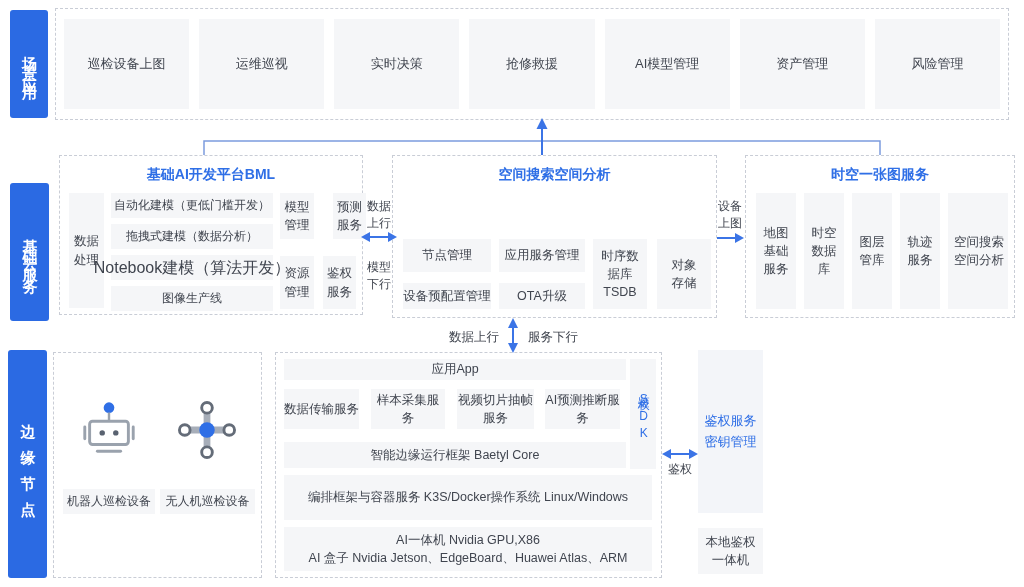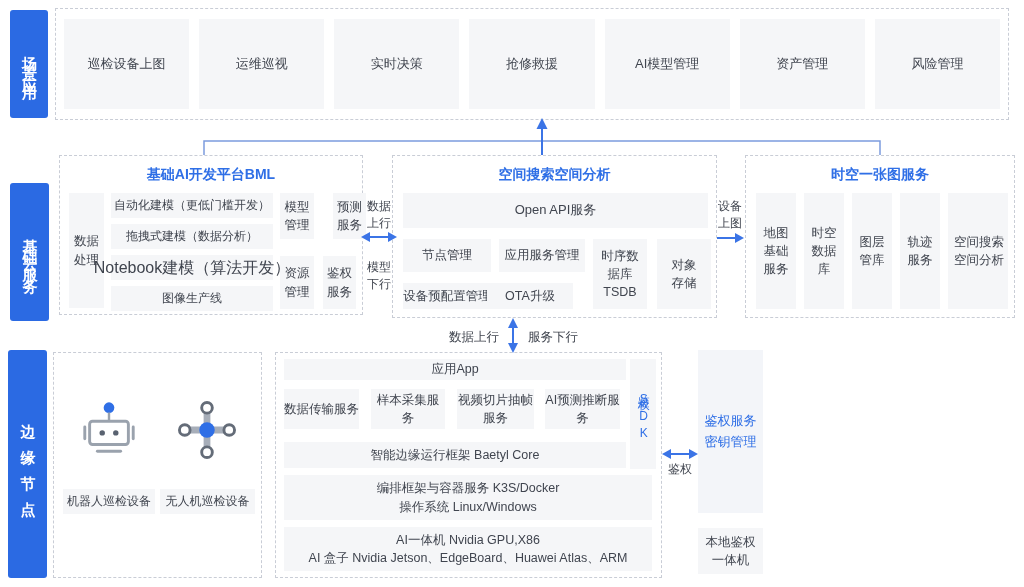--- a/index.html
+++ b/index.html
@@ -97,25 +97,24 @@
     <div class="abs gbox" style="left:273px;top:37px;width:33px;height:46px;padding:0 3px;">预测服务</div>
     <div class="abs gbox" style="left:220px;top:100px;width:34px;height:53px;padding:0 4px;">资源管理</div>
     <div class="abs gbox" style="left:263px;top:100px;width:33px;height:53px;padding:0 3px;">鉴权服务</div>
   </div>
 
   <div class="lbl" style="left:366px;top:198px;width:26px;">数据上行</div>
   <div class="lbl" style="left:366px;top:259px;width:26px;">模型下行</div>
 
   <div class="abs dashed" style="left:392px;top:155px;width:325px;height:163px;">
     <div class="box-title">空间搜索空间分析</div>
-    <div class="abs gbox" style="left:10px;top:37px;width:305px;height:35px;font-size:13px;">Open API服务</div>
     <div class="abs gbox" style="left:10px;top:83px;width:88px;height:33px;">节点管理</div>
     <div class="abs gbox" style="left:106px;top:83px;width:86px;height:33px;">应用服务管理</div>
     <div class="abs gbox" style="left:10px;top:127px;width:88px;height:26px;">设备预配置管理</div>
-    <div class="abs gbox" style="left:94px;top:127px;width:86px;height:26px;">OTA升级</div>
+    <div class="abs gbox" style="left:106px;top:127px;width:86px;height:26px;">OTA升级</div>
     <div class="abs gbox" style="left:200px;top:83px;width:54px;height:70px;padding:0 4px;">时序数据库TSDB</div>
     <div class="abs gbox" style="left:264px;top:83px;width:54px;height:70px;padding:0 10px;">对象存储</div>
   </div>
 
   <div class="lbl" style="left:717px;top:198px;width:26px;">设备上图</div>
 
   <div class="abs dashed" style="left:745px;top:155px;width:270px;height:163px;">
     <div class="box-title">时空一张图服务</div>
     <div class="abs gbox" style="left:10px;top:37px;width:40px;height:116px;padding:0 6px;">地图基础服务</div>
     <div class="abs gbox" style="left:58px;top:37px;width:40px;height:116px;padding:0 6px;">时空数据库</div>
@@ -154,21 +153,21 @@
   </div>
 
   <div class="abs dashed" style="left:275px;top:352px;width:387px;height:226px;">
     <div class="abs gbox" style="left:8px;top:6px;width:342px;height:21px;">应用App</div>
     <div class="abs gbox" style="left:8px;top:36px;width:75px;height:40px;">数据传输服务</div>
     <div class="abs gbox" style="left:95px;top:36px;width:74px;height:40px;">样本采集服务</div>
     <div class="abs gbox" style="left:181px;top:36px;width:77px;height:40px;">视频切片抽帧服务</div>
     <div class="abs gbox" style="left:269px;top:36px;width:75px;height:40px;">AI预测推断服务</div>
     <div class="abs gbox vtext bluetext" style="left:354px;top:6px;width:26px;height:110px;font-size:12px;letter-spacing:3px;">鉴权SDK</div>
     <div class="abs gbox" style="left:8px;top:89px;width:342px;height:26px;">智能边缘运行框架 Baetyl Core</div>
-    <div class="abs gbox" style="left:8px;top:122px;width:368px;height:45px;flex-direction:column;">
+    <div class="abs gbox" style="left:8px;top:122px;width:368px;height:45px;flex-direction:row;">
       <div>编排框架与容器服务 K3S/Docker</div>
       <div>操作系统 Linux/Windows</div>
     </div>
     <div class="abs gbox" style="left:8px;top:174px;width:368px;height:44px;flex-direction:column;">
       <div>AI一体机 Nvidia GPU,X86</div>
       <div>AI 盒子 Nvidia Jetson、EdgeBoard、Huawei Atlas、ARM</div>
     </div>
   </div>
 
   <div class="lbl" style="left:666px;top:461px;width:28px;">鉴权</div>

